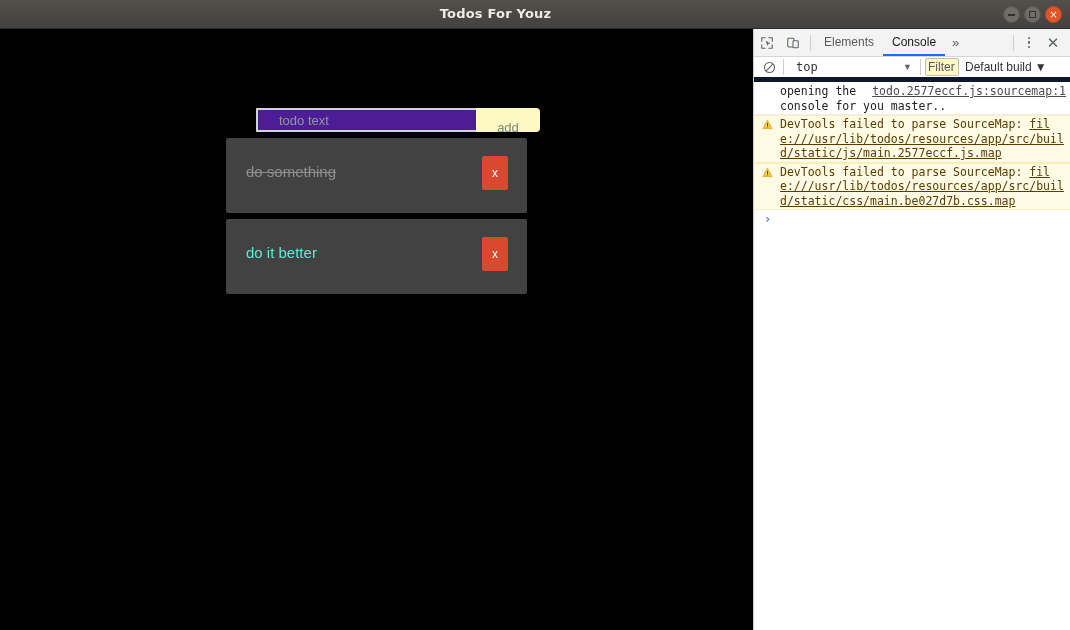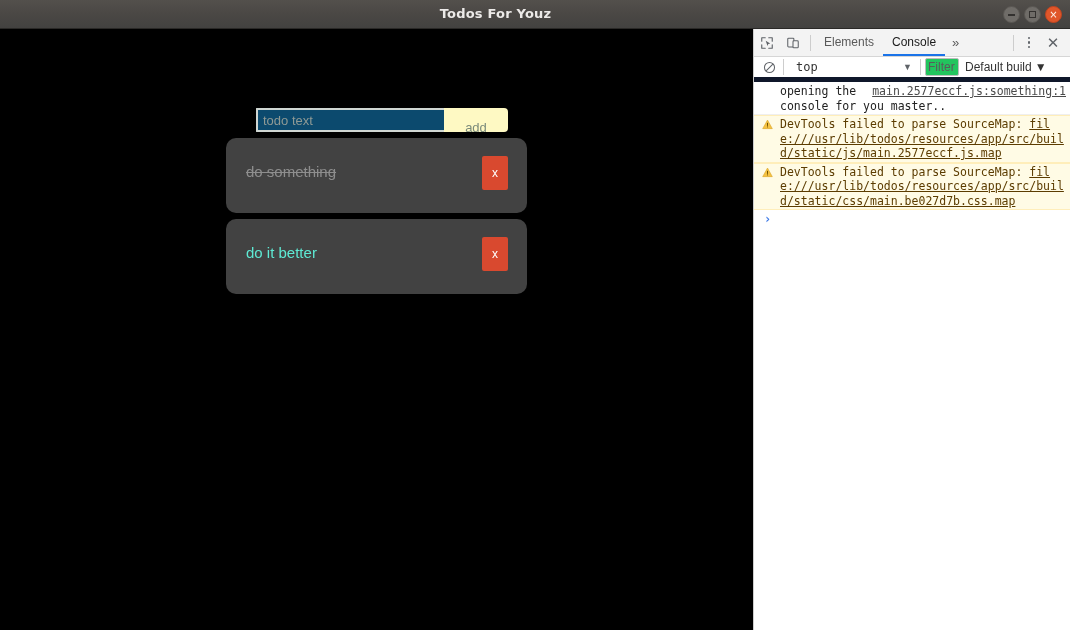--- a/index.html
+++ b/index.html
@@ -104,27 +104,27 @@
     display: flex;
     align-items: stretch;
     width: 242px;
     margin-left: 30px;
     height: 24px;
   }
   .todo-input {
     flex: 0 0 178px;
     height: 24px;
     box-sizing: border-box;
-    background: #0c4a6e;
+    background: #4c1d95;
     border: 2px solid #cfd6d2;
     border-right: none;
     color: #9aa39f;
     font-size: 13px;
     font-family: "Liberation Sans", sans-serif;
-    padding: 0 5px;
+    padding: 0 21px;
     outline: none;
     border-radius: 1px 0 0 1px;
   }
   .todo-input::placeholder { color: #8f9a95; opacity: 1; }
   .add-btn {
     flex: 0 0 64px;
     height: 24px;
     box-sizing: border-box;
     background: #fef9c3;
     border: none;
@@ -138,21 +138,21 @@
     line-height: 24px;
   }
 
   .todo-card {
     position: relative;
     width: 301px;
     height: 75px;
     background: #424242;
     margin-top: 6px;
     box-sizing: border-box;
-    border-radius: 10px;
+    border-radius: 2px;
   }
   .todo-card .label {
     position: absolute;
     left: 20px;
     top: 25px;
     font-size: 15px;
     font-family: "Liberation Sans", sans-serif;
     white-space: nowrap;
   }
   .todo-card.done .label {
@@ -305,21 +305,21 @@
   .filter-input {
     width: 34px;
     height: 18px;
     box-sizing: border-box;
     border: 1px solid #bdbdbd;
     border-radius: 2px;
     font-size: 12px;
     color: #555;
     padding: 0 2px;
     outline: none;
-    background: #22c55e;
+    background: #fef9c3;
     font-family: "Liberation Sans", sans-serif;
     flex: 0 0 auto;
   }
   .filter-input::placeholder { color: #5a5a5a; opacity: 1; }
   .levels-select {
     font-size: 12px;
     color: #333;
     margin-left: 6px;
     display: flex;
     align-items: center;
@@ -492,21 +492,21 @@
       <input class="filter-input" type="text" placeholder="Filter" style="">
       <div class="levels-select">
         <span>Default build</span>
         <span>▼</span>
       </div>
     </div>
 
     <div class="console-body">
 
       <div class="msg log">
-        <span class="src-link">main.2577eccf.js:something:1</span>
+        <span class="src-link">todo.2577eccf.js:sourcemap:1</span>
         <span class="text">opening the console for you master..</span>
       </div>
 
       <div class="msg warn">
         <svg class="warn-icon" viewBox="0 0 16 16">
           <path d="M8 1.5L15 14H1z" fill="#f5c242" stroke="#d6a01f" stroke-width="0.8" stroke-linejoin="round"></path>
           <rect x="7.3" y="5.6" width="1.4" height="4.4" fill="#6b4e00"></rect>
           <rect x="7.3" y="10.8" width="1.4" height="1.4" fill="#6b4e00"></rect>
         </svg>
         <span class="text"><span>DevTools failed to parse SourceMap: </span><span class="url">file:///usr/lib/todos/resources/app/src/build/static/js/main.2577eccf.js.map</span></span>

